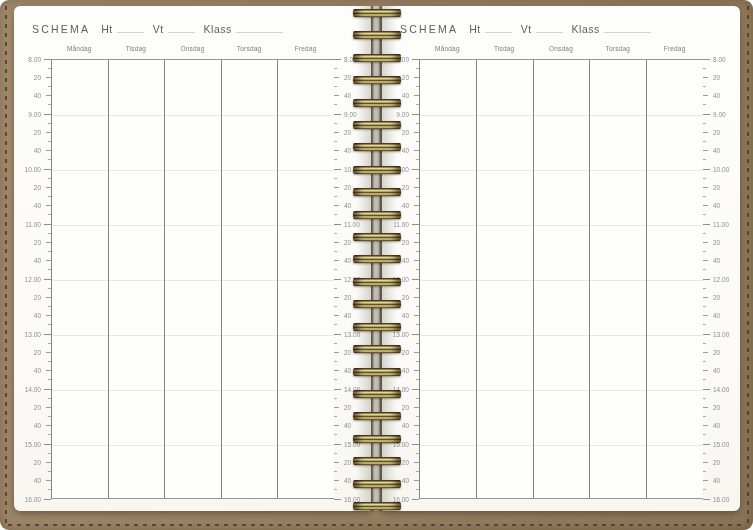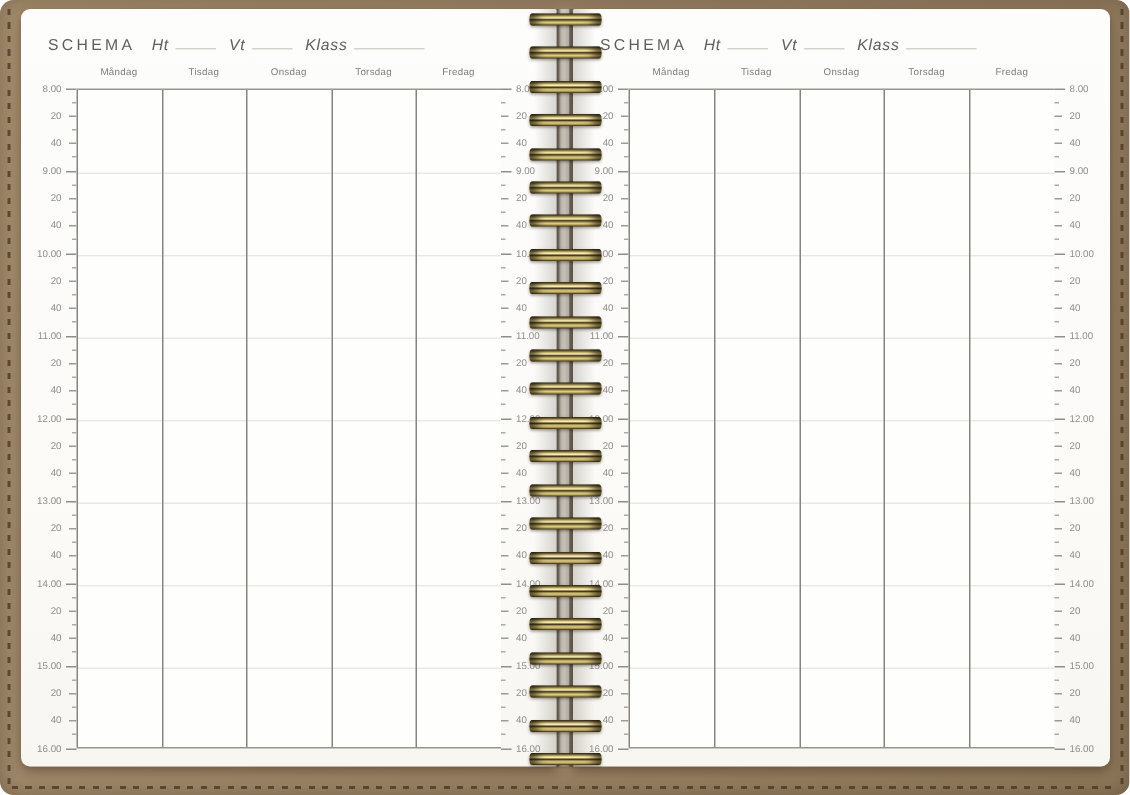--- a/index.html
+++ b/index.html
@@ -47,21 +47,21 @@
     background:linear-gradient(180deg,#332b14 0%,#6e5f30 12%,#e8d891 30%,#f4ecb9 38%,#7e6f3c 48%,#2c250f 52%,#8d7c45 60%,#e3d188 74%,#bba85c 86%,#332b14 100%);
     box-shadow:inset 9px 0 6px -4px rgba(30,22,6,.65), inset -9px 0 6px -4px rgba(30,22,6,.65), 0 1px 2px rgba(40,28,10,.45);
   }
   
   .page-header {
     position:absolute; top:17px; left:18px; display:flex; align-items:baseline;
     color:#5e5e5e; font-size:10.5px; white-space:nowrap;
   }
   .schema-title { letter-spacing:2.2px; margin-right:11px; }
   .field { display:flex; align-items:baseline; margin-right:9px; }
-  .field-label { margin-right:4px; letter-spacing:.5px;font-style:italic; }
+  .field-label { margin-right:4px; letter-spacing:.5px; }
   .field-line { display:inline-block; width:27px; height:10px; border-bottom:1px solid #d3d3cc; }
   .field-klass .field-line { width:47px; }
   
   .sheet { position:absolute; left:7px; right:7px; top:39px; }
   .day-row { display:flex; margin:0 30px; height:14px; }
   .day-cell { flex:1; text-align:center; font-size:6.5px; color:#7c7c7c; letter-spacing:.2px; }
   .grid-wrap { display:flex; height:440px; }
   .ruler { width:30px; position:relative; font-size:6.5px; color:#8d8d8d; }
   .tick { position:absolute; height:1px; background:#9c9c96; }
   .ruler-left  .tick { right:0; }

